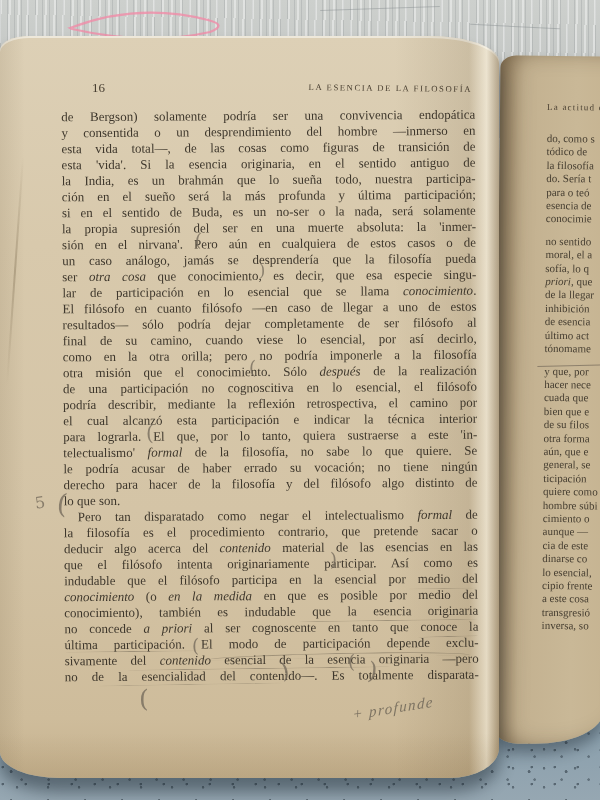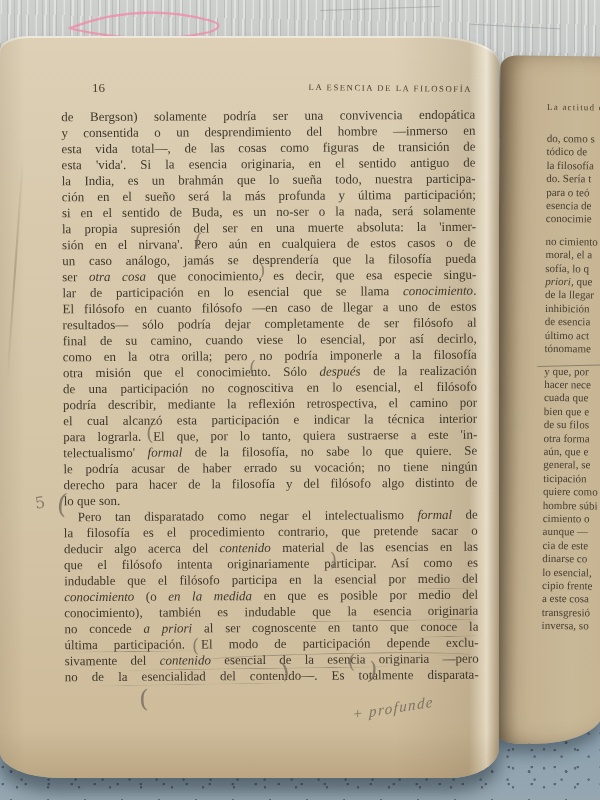--- a/index.html
+++ b/index.html
@@ -99,21 +99,21 @@
         <div class="rp-group">
           <div><span>do, como s</span></div>
           <div><span>tódico de</span></div>
           <div><span>la filosofía</span></div>
           <div><span>do. Sería t</span></div>
           <div><span>para o teó</span></div>
           <div><span>esencia de</span></div>
           <div><span>conocimie</span></div>
         </div>
         <div class="rp-group">
-          <div><span>no cimiento</span></div>
+          <div><span>no sentido</span></div>
           <div><span>moral, el a</span></div>
           <div><span>sofía, lo q</span></div>
           <div><i>priori</i><span>, que</span></div>
           <div><span>de la llegar</span></div>
           <div><span>inhibición</span></div>
           <div><span>de esencia</span></div>
           <div><span>último act</span></div>
           <div><span>tónomame</span></div>
         </div>
         <div class="rp-group">

